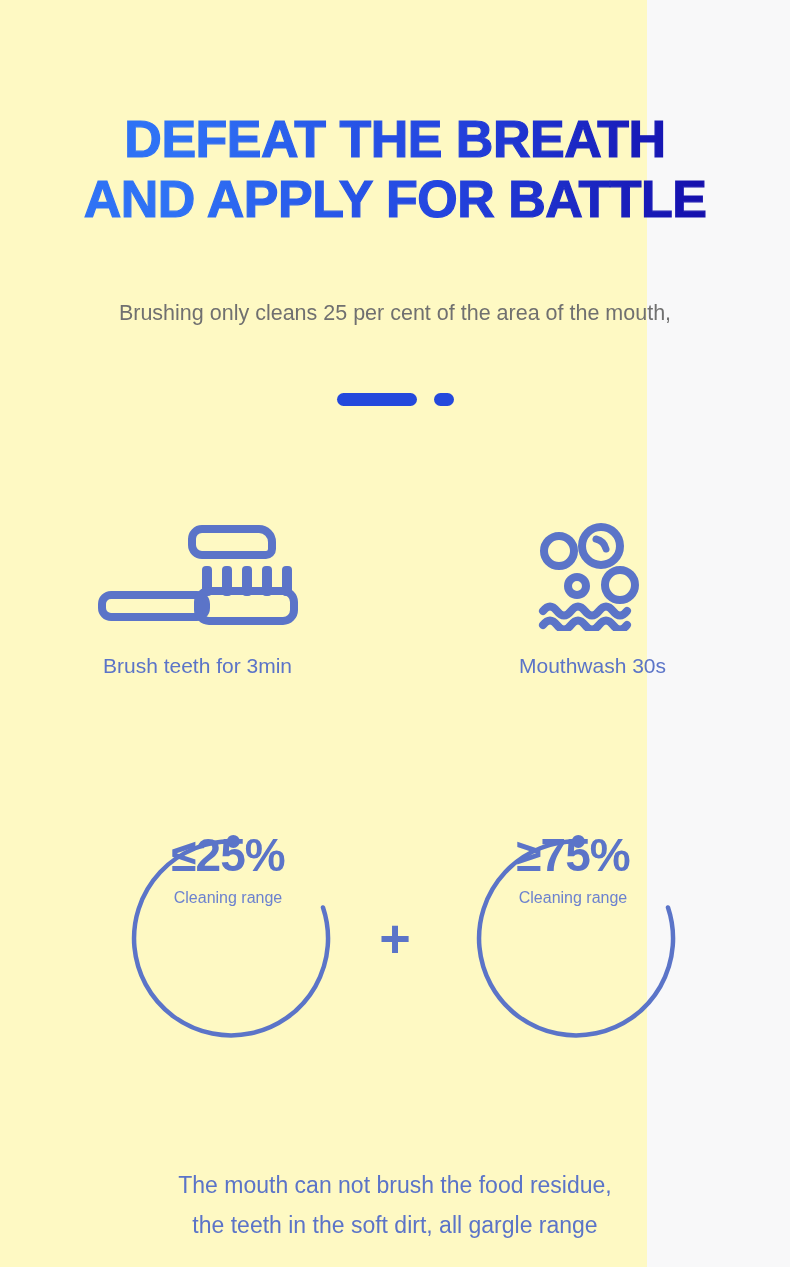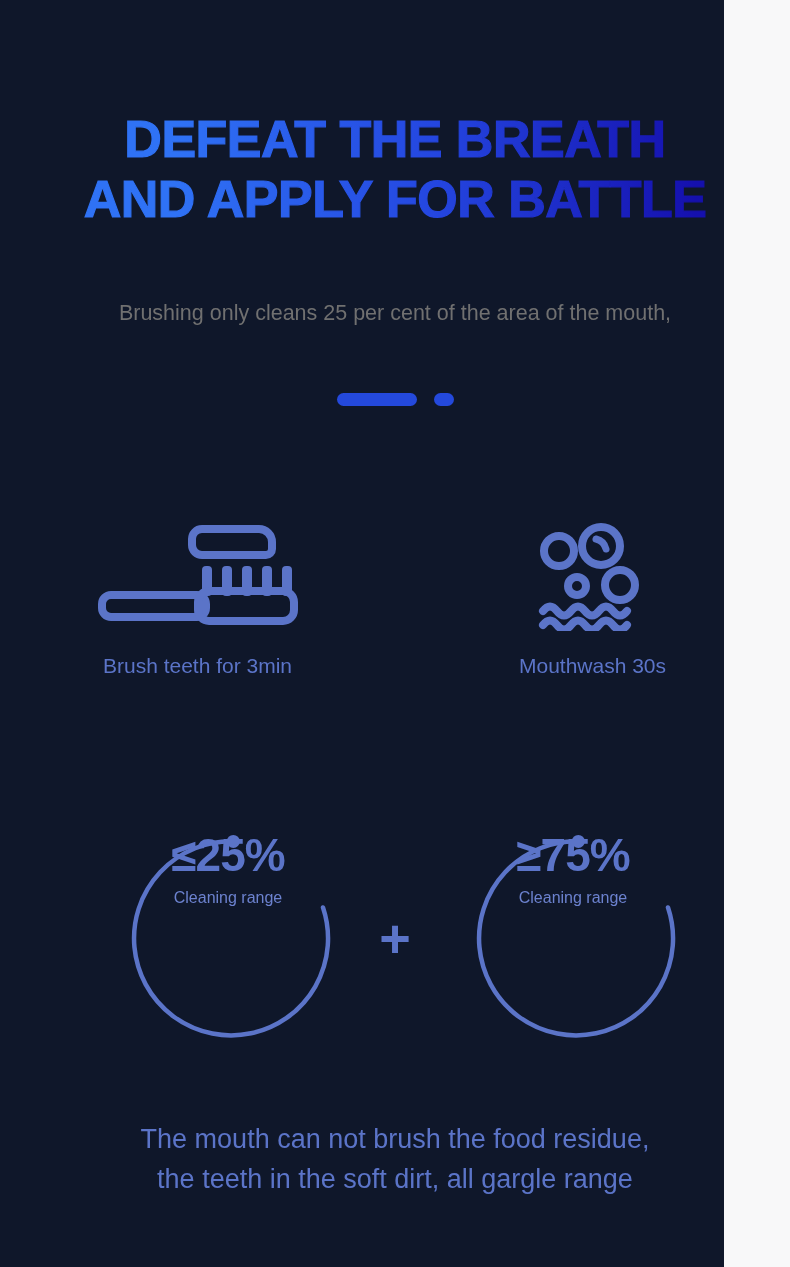--- a/index.html
+++ b/index.html
@@ -10,23 +10,23 @@
     width: 790px;
     height: 1267px;
     background: #f8f8f9;
     font-family: "Liberation Sans", sans-serif;
     overflow: hidden;
     position: relative;
   }
 
   .page {
     position: relative;
-    width: 724px;
+    width: 647px;
     height: 1267px;
-    background: #0f172a;
+    background: #fef9c3;
   }
 
   
   .headline {
     position: absolute;
     top: 74px;
     left: 0;
     width: 790px;
     text-align: center;
     font-family: "Liberation Sans", sans-serif;
@@ -168,26 +168,26 @@
     color: #5b74c8;
     font-size: 54px;
     font-weight: bold;
     line-height: 54px;
     pointer-events: none;
   }
 
   
   .bottom-caption {
     position: absolute;
-    top: 1119px;
+    top: 1165px;
     left: 0;
     width: 790px;
     text-align: center;
     color: #5b74c8;
-    font-size: 27px;
+    font-size: 23px;
     line-height: 40px;
   }
   .bottom-caption span { display: block; white-space: nowrap; }
 </style>
 </head>
 <body>
 
 <div class="page">
 
   <h1 class="headline">

